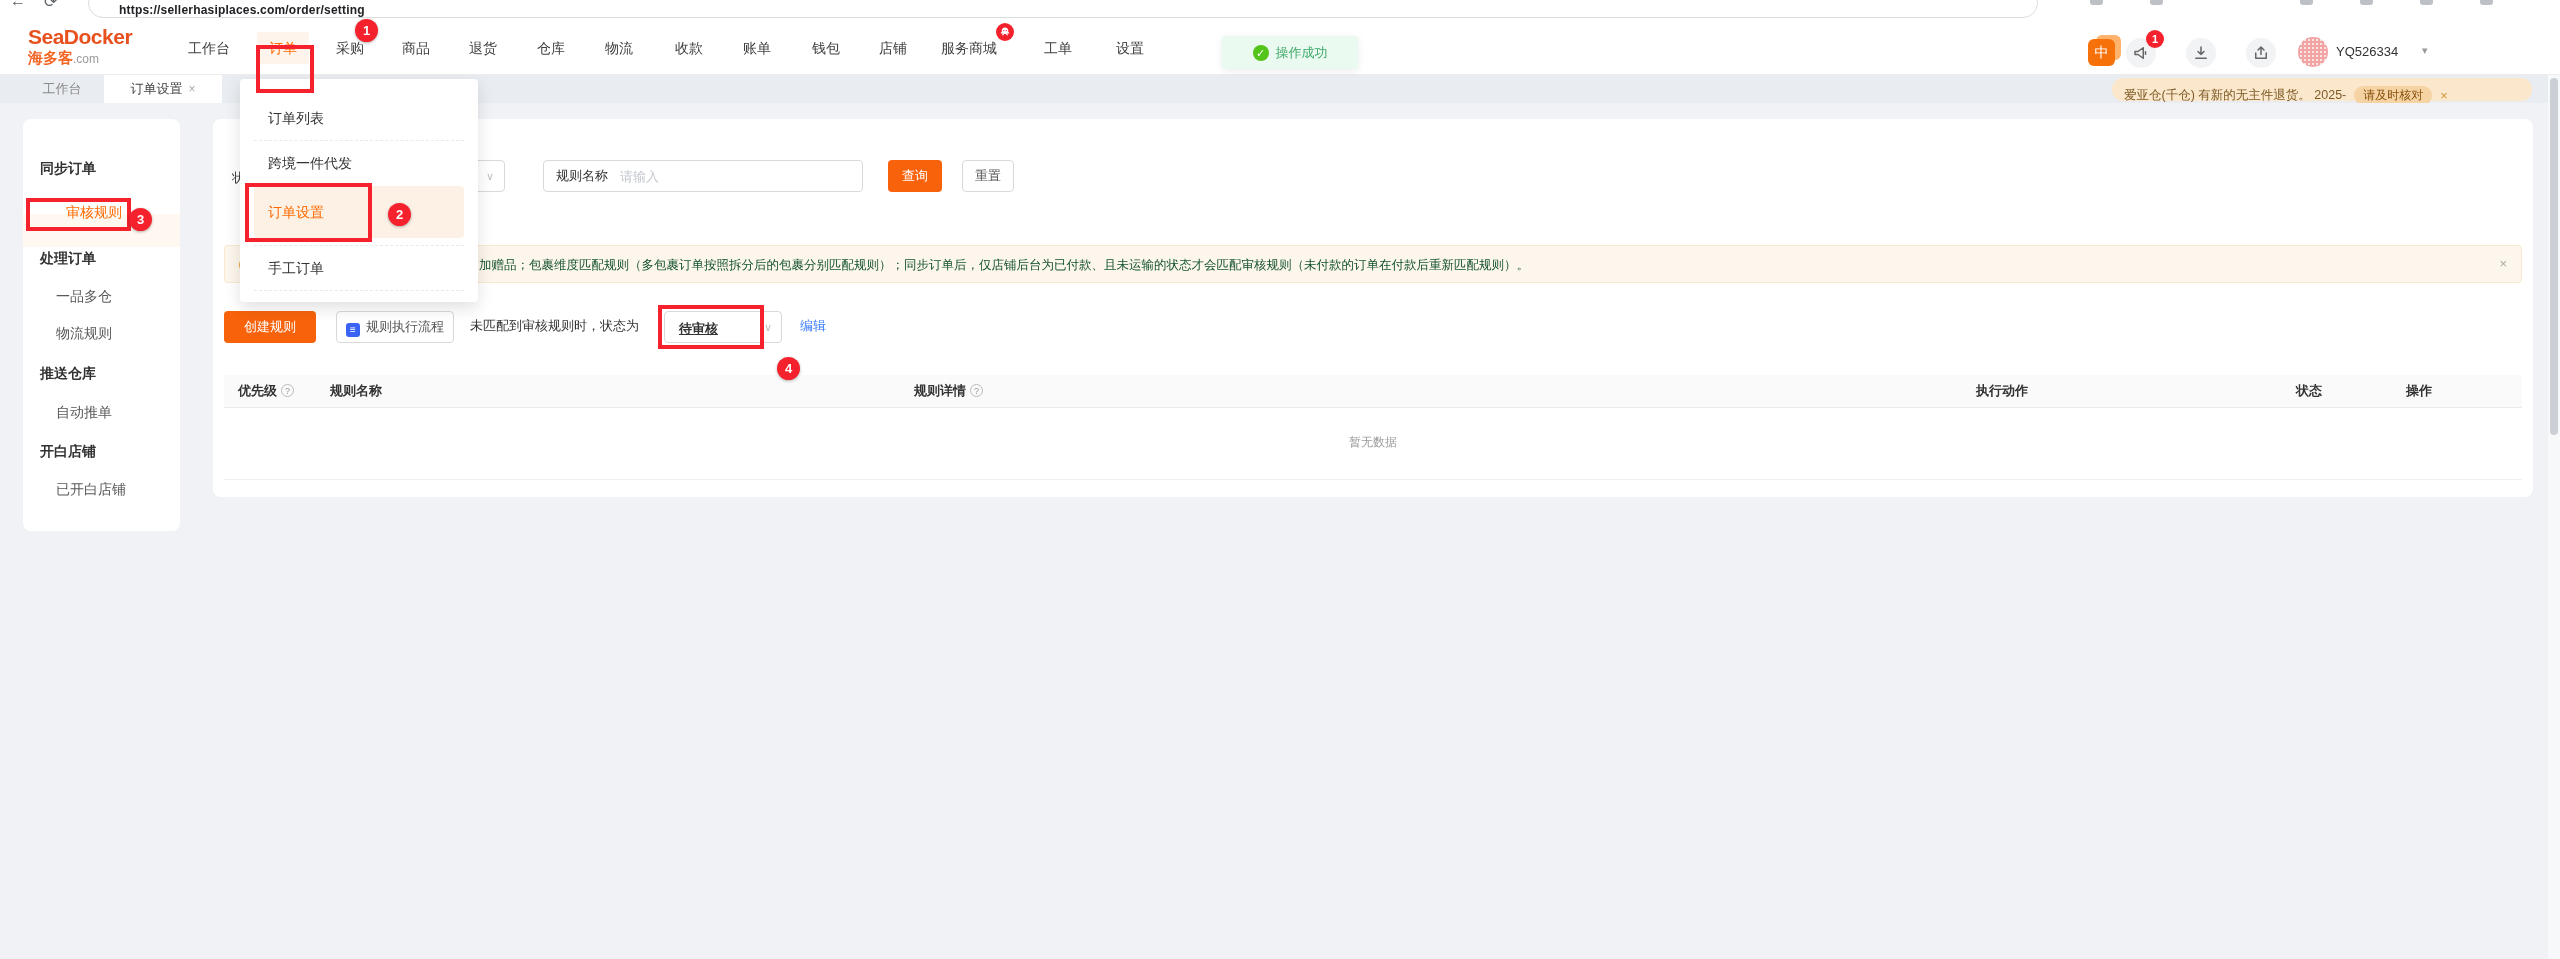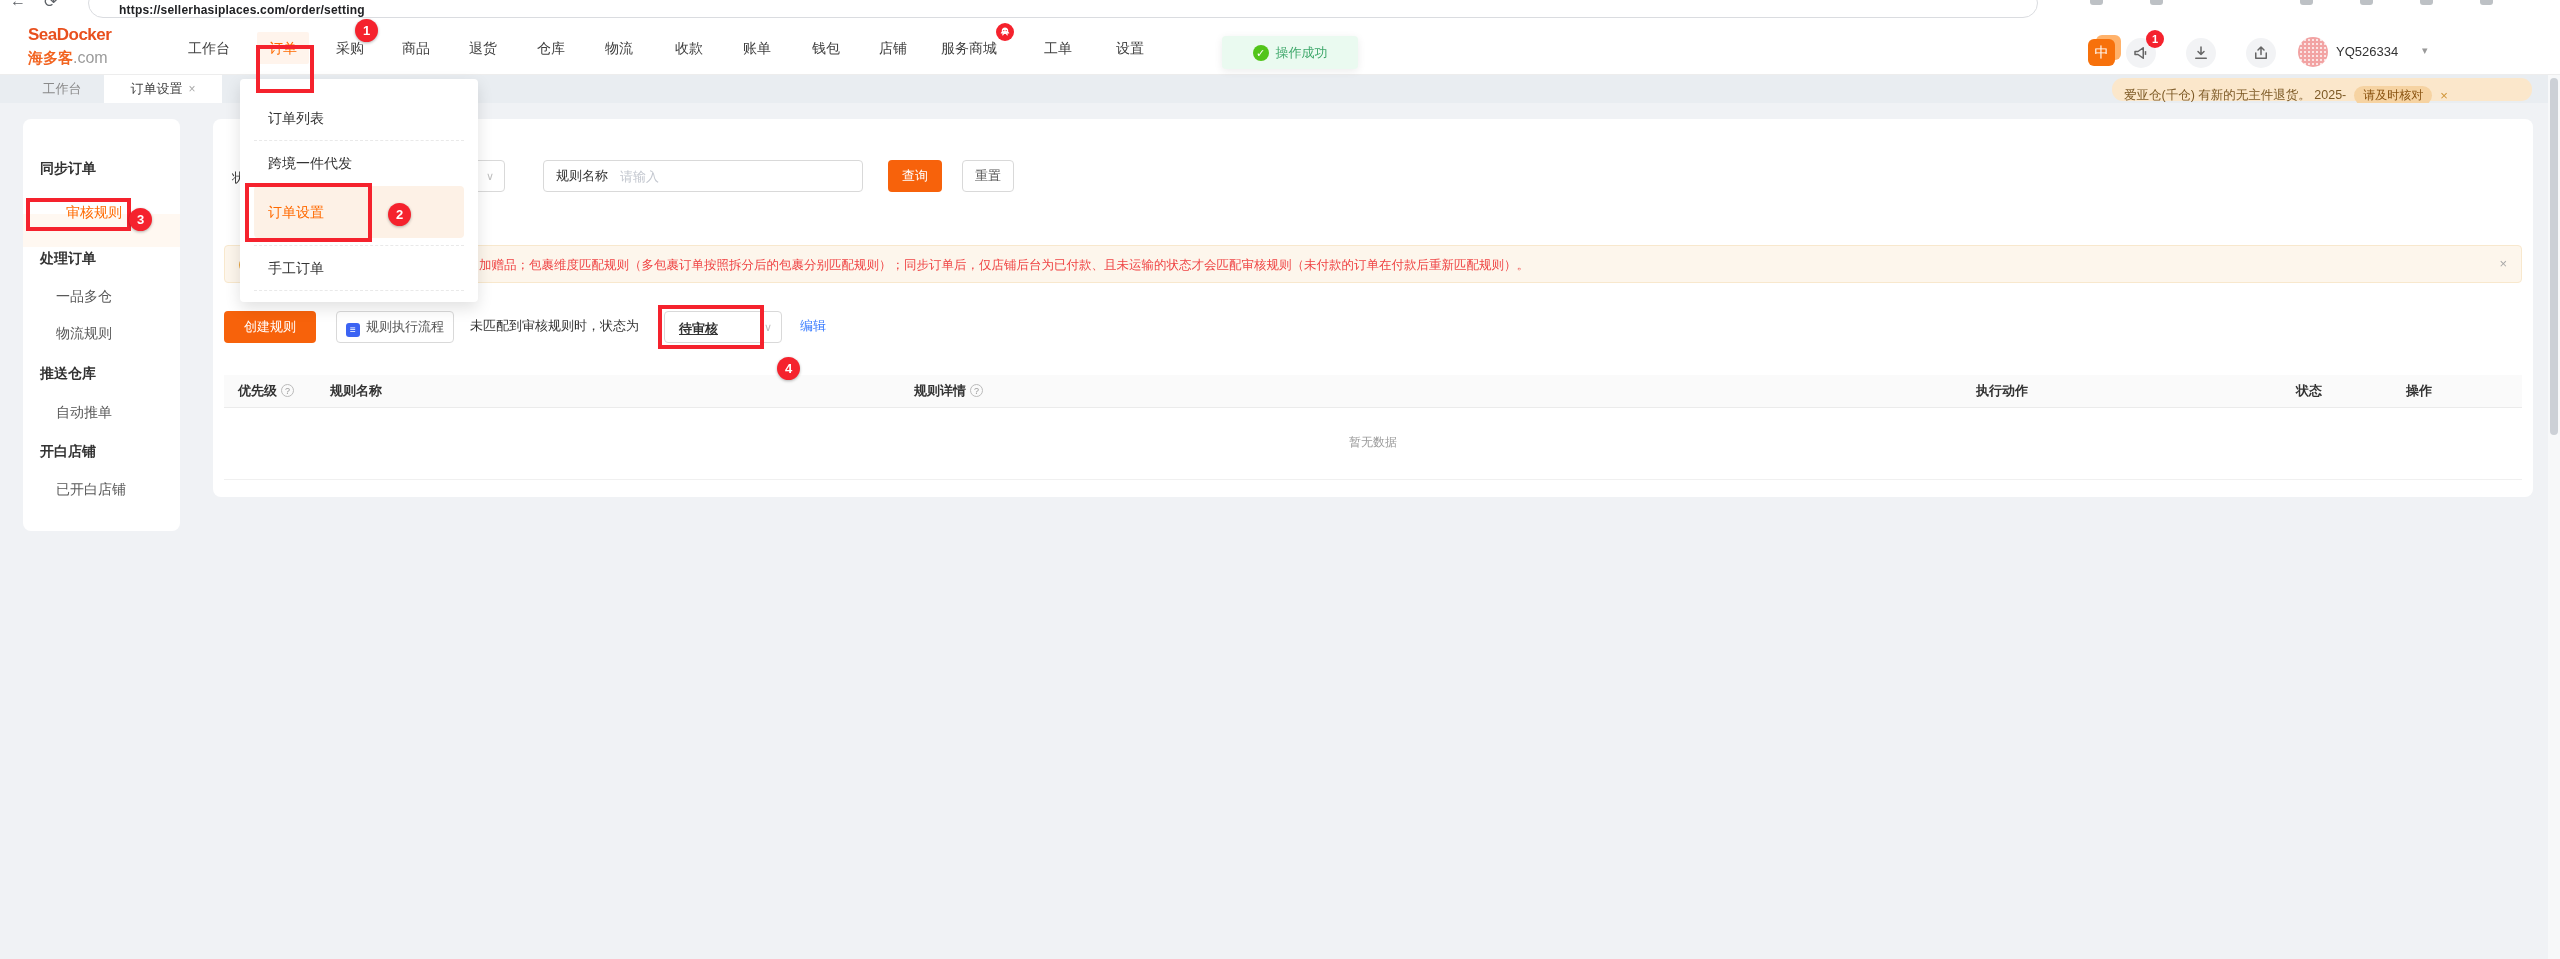--- a/index.html
+++ b/index.html
@@ -8,23 +8,23 @@
 
   
   .chrome { position:absolute; left:0; top:0; width:2560px; height:20px; background:#fff; overflow:hidden; }
   .chrome-glyph { position:absolute; top:-8px; color:#5f6368; font-size:16px; }
   .url-pill { position:absolute; left:88px; top:-12px; width:1950px; height:30px; border:1px solid #dadce0; border-radius:15px; background:#fff; }
   .url-text { position:absolute; left:30px; top:14px; font-size:12px; color:#202124; font-weight:bold; letter-spacing:.2px; }
   .chrome-stub { position:absolute; top:-6px; width:13px; height:11px; background:#9aa0a6; opacity:.65; border-radius:3px; }
 
   
   .app-header { position:absolute; left:0; top:20px; width:2560px; height:55px; background:#fff; border-bottom:1px solid #ededed; }
-  .brand { position:absolute; left:28px; top:5px; font-size:17px; font-weight:bold; color:#e8501e; letter-spacing:-.5px; }
+  .brand { position:absolute; left:28px; top:5px; font-size:21px; font-weight:bold; color:#e8501e; letter-spacing:-.5px; }
   .brand-cn { position:absolute; left:28px; top:29px; font-size:15px; font-weight:bold; color:#f26522; }
-  .brand-tld { font-size:16px; font-weight:normal; color:#9b9b9b; }
+  .brand-tld { font-size:12px; font-weight:normal; color:#9b9b9b; }
   .nav-item { position:absolute; top:17px; transform:translateX(-50%); font-size:14px; color:#3f3f3f; white-space:nowrap; cursor:pointer; line-height:22px; }
   .nav-active { color:#ff6a00; background:#fff4ec; padding:5px 12px; top:12px; border-radius:2px; }
   .toast { position:absolute; left:1222px; top:36px; width:136px; height:33px; background:#eafaf0; border-radius:4px; box-shadow:0 2px 8px rgba(0,0,0,.08); display:flex; align-items:center; justify-content:center; gap:7px; z-index:70; }
   .toast-check { width:16px; height:16px; border-radius:50%; background:#52c41a; color:#fff; font-size:11px; line-height:16px; text-align:center; }
   .toast-text { font-size:13px; color:#3ea76a; }
   .hdr-circle { position:absolute; top:18px; width:30px; height:30px; border-radius:50%; background:#f2f3f5; display:flex; align-items:center; justify-content:center; }
   .lang-btn { position:absolute; left:2088px; top:19px; width:27px; height:27px; background:#f7710b; border-radius:6px; color:#fff; font-size:14px; line-height:27px; text-align:center; z-index:2; }
   .lang-back { position:absolute; left:2096px; top:15px; width:25px; height:25px; background:#ffb26b; border-radius:6px; z-index:1; }
   .num-badge { position:absolute; width:18px; height:18px; border-radius:50%; background:#f5222d; color:#fff; font-size:11px; font-weight:bold; line-height:18px; text-align:center; z-index:3; }
   .avatar { position:absolute; left:2298px; top:17px; width:30px; height:30px; border-radius:50%;
@@ -61,21 +61,21 @@
   .input-group .lbl { font-size:13px; color:#333; padding:0 12px; white-space:nowrap; }
   .input-group input { border:none; outline:none; flex:1; font-size:13px; color:#333; font-family:inherit; }
   .input-group input::placeholder { color:#c3c7cf; }
   .btn { position:absolute; height:32px; border-radius:4px; font-size:13px; text-align:center; line-height:32px; cursor:pointer; white-space:nowrap; }
   .btn-primary { background:#f7620b; color:#fff; }
   .btn-plain { background:#fff; border:1px solid #d9d9d9; color:#555; line-height:30px; }
 
   
   .alert { position:absolute; left:224px; top:142px; width:2298px; height:38px; background:#fdf6ec; border:1px solid #f8e8cd; border-radius:4px; }
   .alert-i { position:absolute; left:14px; top:11px; width:16px; height:16px; border-radius:50%; background:#e6a23c; color:#fff; font-size:11px; font-style:italic; font-weight:bold; text-align:center; line-height:16px; }
-  .alert-text { position:absolute; left:254px; top:11px; font-size:12.5px; color:#ef4444; white-space:nowrap; max-width:2230px; overflow:hidden; }
+  .alert-text { position:absolute; left:254px; top:11px; font-size:12.5px; color:#14532d; white-space:nowrap; max-width:2230px; overflow:hidden; }
   .alert-close { position:absolute; right:14px; top:10px; color:#a8a8a8; font-size:13px; cursor:pointer; }
 
   
   .flow-icon { display:inline-block; width:14px; height:14px; background:#3b63f3; border-radius:3px; color:#fff; font-size:10px; line-height:14px; vertical-align:-2px; margin-right:6px; }
   .hint-text { position:absolute; left:470px; top:214px; font-size:13px; color:#333; }
   .edit-link { position:absolute; left:800px; top:214px; font-size:13px; color:#3d7eff; cursor:pointer; }
 
   
   .thead { position:absolute; left:224px; top:272px; width:2298px; height:33px; background:#fafafa; border-bottom:1px solid #ebebeb; }
   .th { position:absolute; top:7px; font-size:13px; font-weight:bold; color:#333; white-space:nowrap; }

